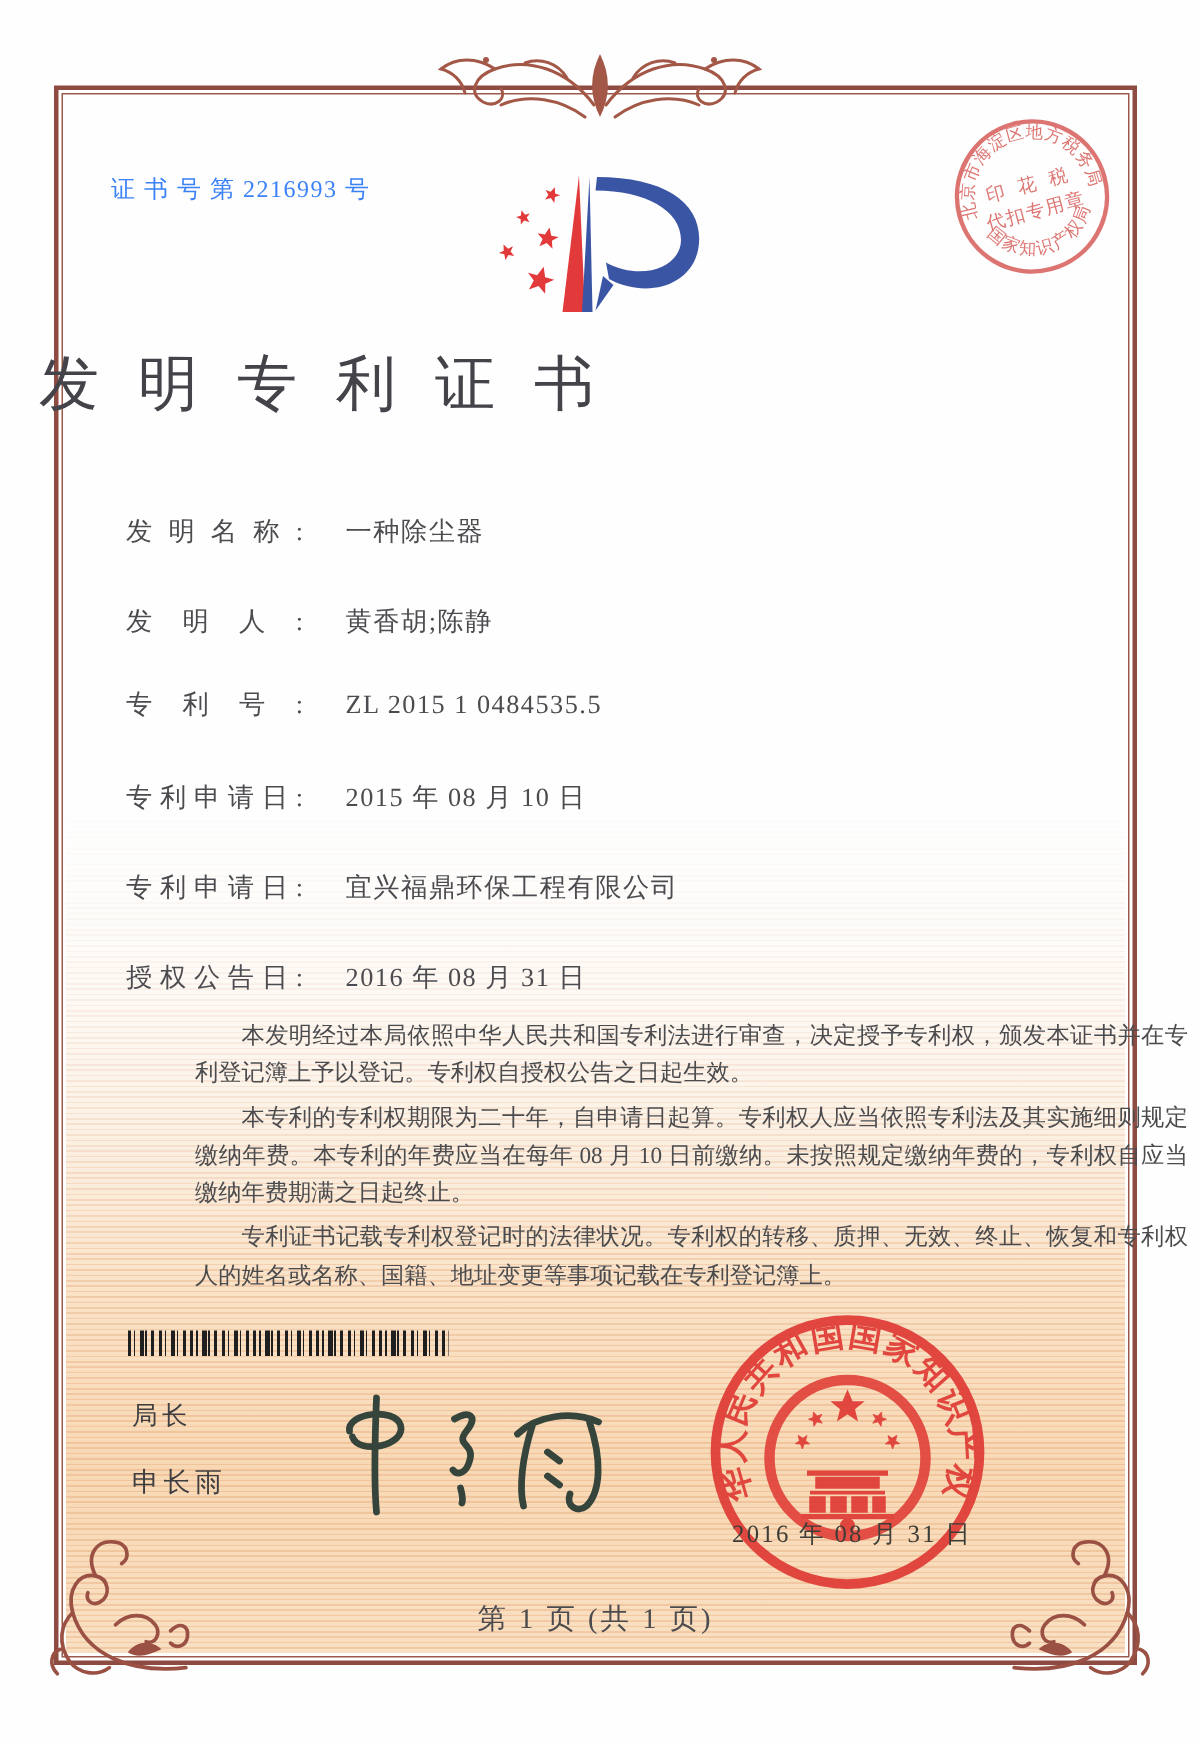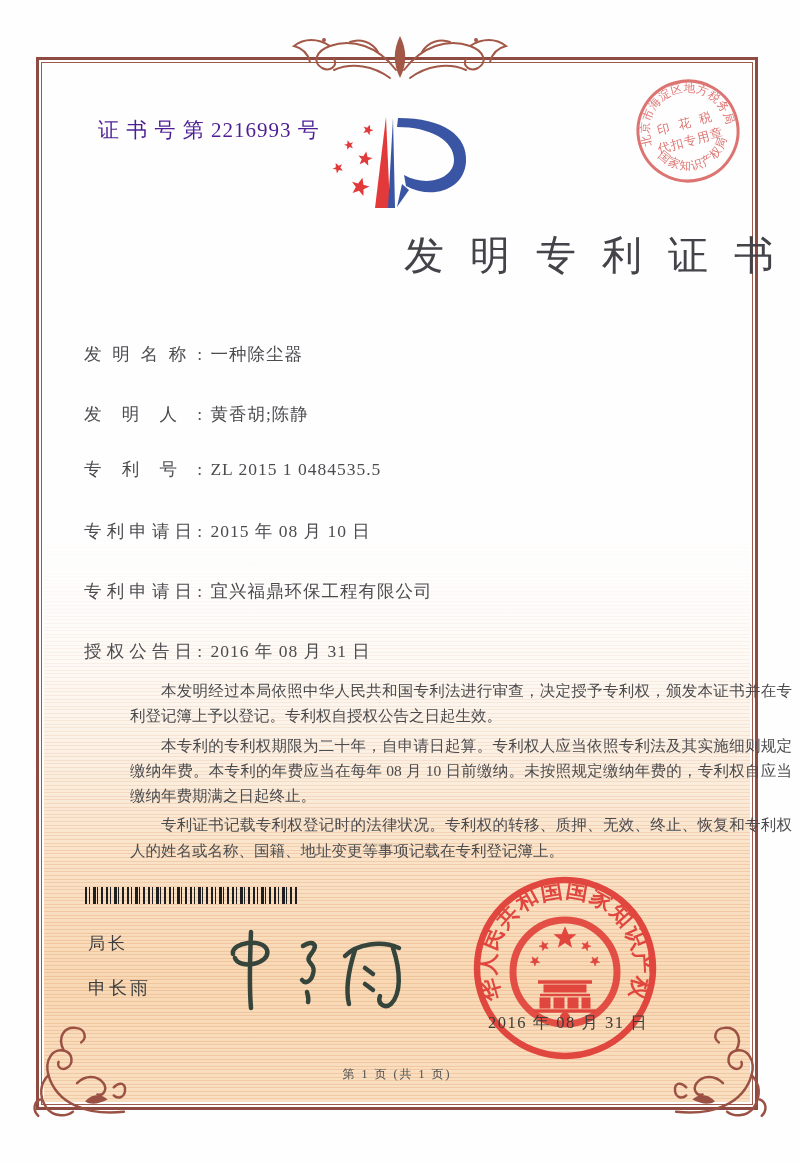--- a/index.html
+++ b/index.html
@@ -18,29 +18,29 @@
       repeating-linear-gradient(180deg, rgba(210,120,62,0.20) 0px, rgba(210,120,62,0.20) 1px,
          rgba(255,245,232,0.10) 1px, rgba(255,245,232,0.0) 3.6px),
       linear-gradient(180deg, rgba(248,214,174,0) 0%, rgba(248,214,174,0.12) 50%,
          rgba(246,205,158,0.5) 72%, rgba(245,199,148,0.72) 88%, rgba(246,205,158,0.65) 100%);
     -webkit-mask-image:linear-gradient(180deg, transparent 0%, transparent 45%,
          rgba(0,0,0,0.5) 60%, #000 76%, #000 100%);
     mask-image:linear-gradient(180deg, transparent 0%, transparent 45%,
          rgba(0,0,0,0.5) 60%, #000 76%, #000 100%);
   }
   
-  .cert-no{position:absolute;left:74px;top:116px;font-size:21px;letter-spacing:1px;color:#4c1d95;margin-left:24px;}
-  .title{position:absolute;left:0;right:0;top:228px;text-align:right;font-size:40px;
+  .cert-no{position:absolute;left:74px;top:116px;font-size:16px;letter-spacing:1px;color:#3b82f6;}
+  .title{position:absolute;left:0;right:0;top:228px;text-align:left;font-size:40px;
     letter-spacing:26px;text-indent:26px;color:#434349;font-weight:500;}
   .fields{position:absolute;left:84px;top:0;width:600px;}
   .frow{position:absolute;left:0;font-size:17.5px;white-space:nowrap;color:#4c4c50;}
   .frow.r0{top:342px}.frow.r1{top:402px}.frow.r2{top:457px}
   .frow.r3{top:519px}.frow.r4{top:579px}.frow.r5{top:639px}
   .flabel{display:inline-block;width:118px;text-align:justify;text-align-last:justify;}
-  .fvalue{margin-left:4px;letter-spacing:1px;}
+  .fvalue{margin-left:24px;letter-spacing:1px;}
   .paras{position:absolute;left:84px;top:678px;width:662px;font-size:15.5px;line-height:25.3px;
     text-align:justify;color:#4b4b4e;margin-left:46px;}
   .paras p{margin:0 0 4px 0;text-indent:2em;}
   
   .barcode{position:absolute;left:85px;top:887px;width:214px;height:17px;
     background:repeating-linear-gradient(90deg,
       #1f1f1f 0 2px, transparent 2px 4px,
       #1f1f1f 4px 5px, transparent 5px 8px,
       #1f1f1f 8px 11px, transparent 11px 12px,
       #1f1f1f 12px 13px, transparent 13px 16px,
@@ -51,21 +51,21 @@
     font-family:"Liberation Sans","DejaVu Sans",sans-serif;}
   .signer-name{position:absolute;left:88px;top:976px;font-size:18px;letter-spacing:3px;color:#3e3e40;
     font-family:"Liberation Sans","DejaVu Sans",sans-serif;}
   .signature{position:absolute;left:205px;top:912px;}
   
   .seal{position:absolute;left:460px;top:862px;}
   .seal-date{position:absolute;left:488px;top:1012px;font-size:16.5px;letter-spacing:1.5px;
     color:#3d3d38;white-space:nowrap;}
   .tax-stamp{position:absolute;left:610px;top:53px;}
   .footer{position:absolute;left:36px;top:1066px;width:722px;text-align:center;
-    font-size:12px;letter-spacing:2px;color:#4c4c4e;}
+    font-size:19px;letter-spacing:2px;color:#4c4c4e;}
   .logo{position:absolute;left:316px;top:114px;}
   .orn-top{position:absolute;left:278px;top:26px;}
   .fl-bl{position:absolute;left:26px;top:1022px;}
   .fl-br{position:absolute;left:672px;top:1022px;transform:scaleX(-1);}
 </style>
 </head>
 <body>
 
 <div class="page">
 

